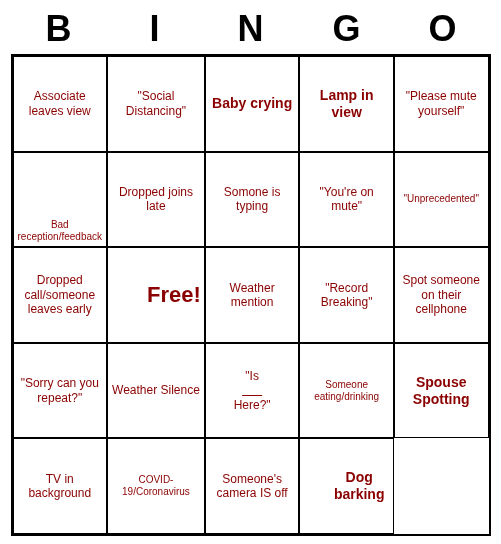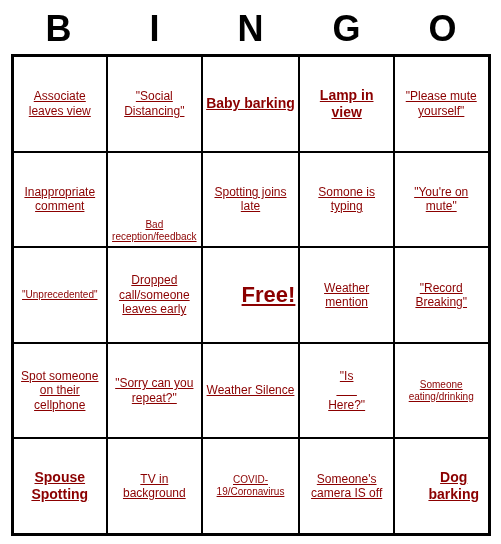--- a/index.html
+++ b/index.html
@@ -49,21 +49,20 @@
       line-height: 1.2;
       min-height: 85px;
     }
     .bingo-cell.free {
       font-size: 20px;
       font-weight: bold;
       color: #8b0000;
     }
     .bingo-cell span {
       display: block;
-      text-decoration: underline;
     }
   </style>
 </head>
 <body>
 
 <div class="bingo-title">
 <span>B</span>
     <span>I</span>
     <span>N</span>
     <span>G</span>
@@ -71,36 +70,33 @@
   </div>
 
 <div class="bingo-grid">
 <div class="bingo-cell">
       <span>Associate leaves view</span>
     </div>
     <div class="bingo-cell">
       <span>"Social Distancing"</span>
     </div>
     <div class="bingo-cell" style="font-size: 14px; font-weight: bold;">
-      <span>Baby barking</span>
+      <span>Baby crying</span>
     </div>
     <div class="bingo-cell" style="font-size: 14px; font-weight: bold;">
       <span>Lamp in view</span>
     </div>
     <div class="bingo-cell">
       <span>"Please mute yourself"</span>
     </div>
-    <div class="bingo-cell">
-      <span>Inappropriate comment</span>
-    </div>
     <div class="bingo-cell" style="font-size: 10px; align-items: flex-end;">
       <span>Bad reception/feedback</span>
     </div>
     <div class="bingo-cell">
-      <span>Spotting joins late</span>
+      <span>Dropped joins late</span>
     </div>
     <div class="bingo-cell">
       <span>Somone is typing</span>
     </div>
     <div class="bingo-cell">
       <span>"You're on mute"</span>
     </div>
     <div class="bingo-cell" style="font-size: 10px;">
       <span>"Unprecedented"</span>
     </div>

